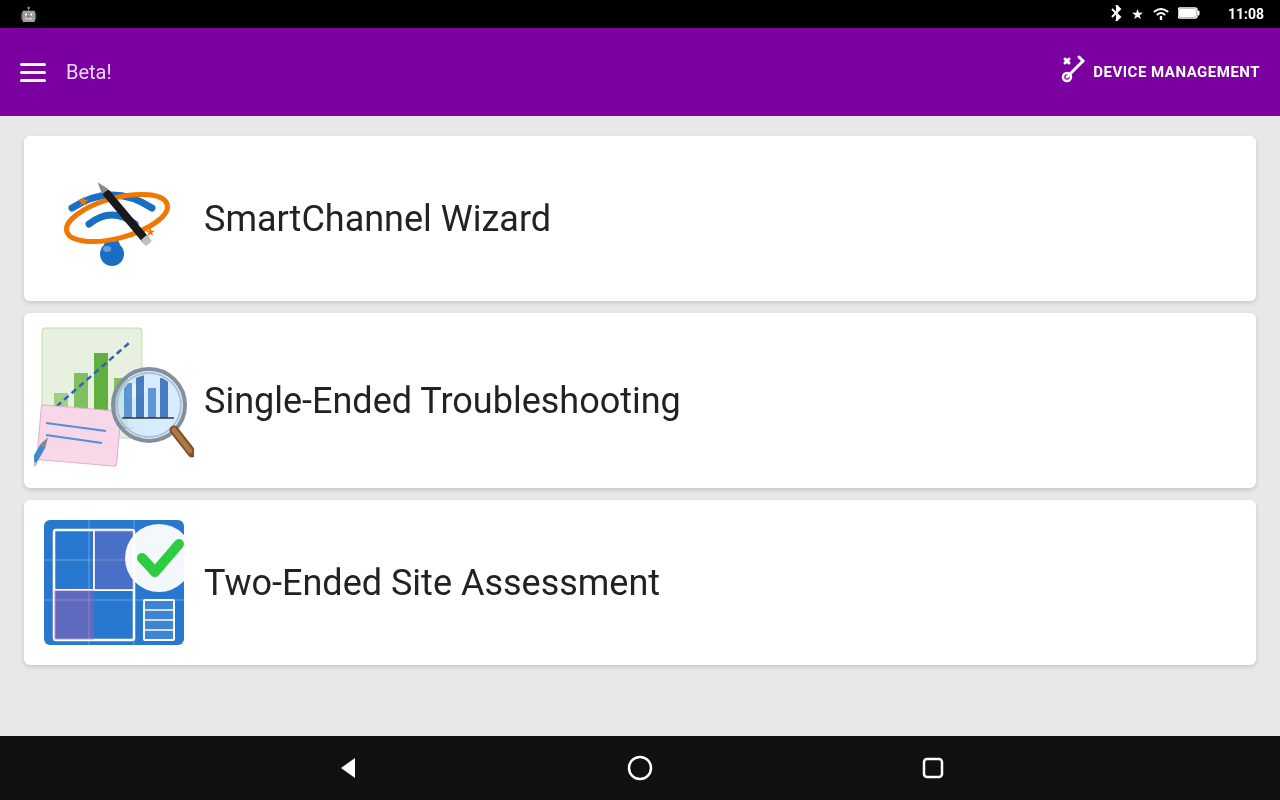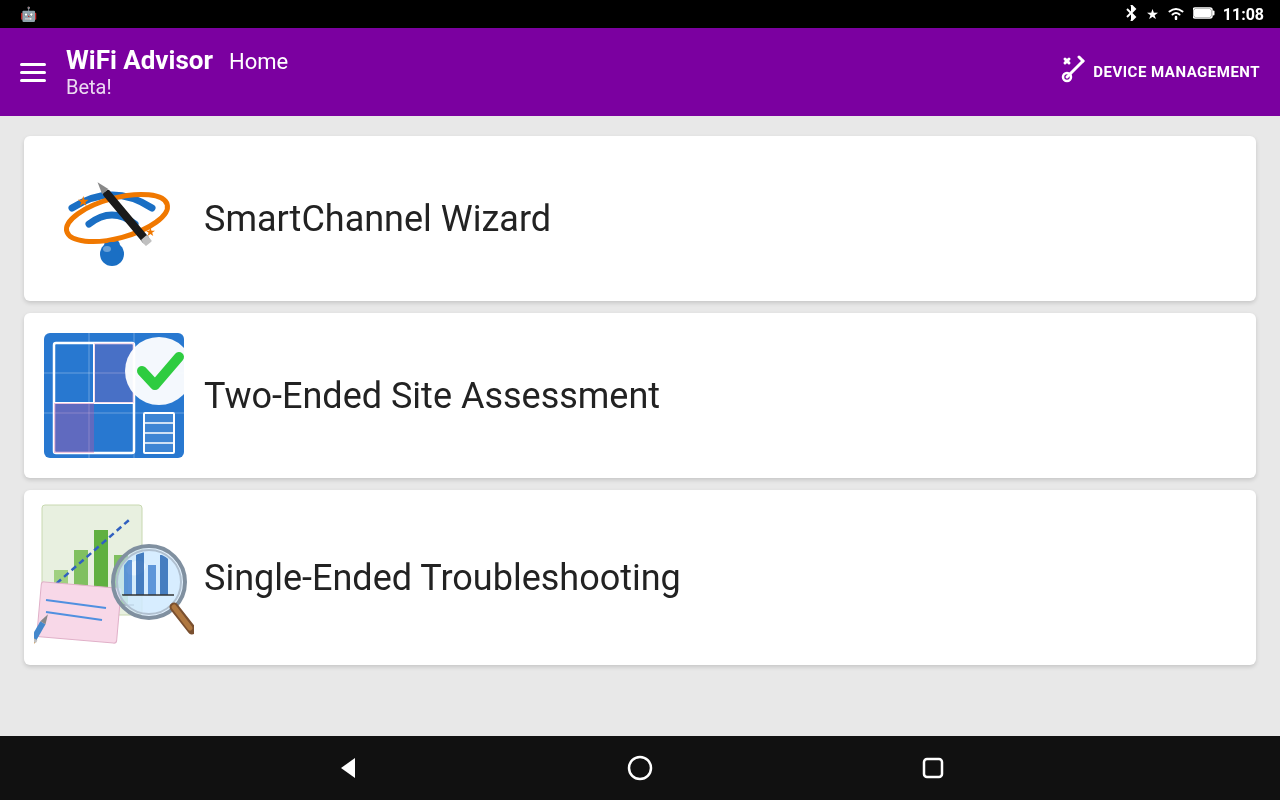--- a/index.html
+++ b/index.html
@@ -27,22 +27,23 @@
       display: flex;
       align-items: center;
       gap: 8px;
     }
     .status-icon {
       color: white;
       font-size: 14px;
     }
     .status-time {
       color: white;
-      font-size: 16px;
+      font-size: 14px;
       font-weight: bold;
+      margin-left: 20px;
     }
     .android-icon {
       color: white;
       font-size: 14px;
     }
     .status-left {
       flex: 1;
       display: flex;
       align-items: center;
       padding-left: 4px;
@@ -207,24 +208,20 @@
 </div>
 
 <div class="app-bar">
   <div class="app-bar-left">
     <div class="hamburger">
       <span></span>
       <span></span>
       <span></span>
     </div>
     <div class="app-title-group">
-      <div class="app-title-row">
-        <span class="app-title">WiFi Advisor</span>
-        <span class="app-home">Home</span>
-      </div>
       <span class="app-subtitle">Beta!</span>
     </div>
   </div>
   <div class="app-bar-right">
 
     <span style="color:white; font-size:26px; margin-right:4px;"><svg width="28" height="28" viewBox="0 0 28 28" fill="white">
   <line x1="6" y1="22" x2="22" y2="6" stroke="white" stroke-width="3" stroke-linecap="round"></line>
   <line x1="18" y1="2" x2="22" y2="6" stroke="white" stroke-width="3" stroke-linecap="round"></line>
   <circle cx="6" cy="22" r="4" stroke="white" stroke-width="2.5" fill="none"></circle>
   <line x1="4" y1="4" x2="8" y2="8" stroke="white" stroke-width="3" stroke-linecap="round"></line>
@@ -253,51 +250,20 @@
           <rect x="95" y="30" width="8" height="65" rx="2" fill="#1a1a1a"></rect>
           <polygon points="95,30 103,30 99,18" fill="#888"></polygon>
           <rect x="95" y="90" width="8" height="8" rx="1" fill="#c0c0c0"></rect>
         </g>
 
         <circle cx="75" cy="108" r="12" fill="#1a6fc4"></circle>
         <ellipse cx="70" cy="103" rx="4" ry="3" fill="rgba(255,255,255,0.35)"></ellipse>
       </svg>
     </div>
     <div class="card-label">SmartChannel Wizard</div>
-  </div>
-
-  <div class="menu-card">
-    <div class="card-icon-area">
-      <svg width="160" height="145" viewBox="0 0 160 145">
-
-        <rect x="10" y="10" width="140" height="125" rx="6" fill="#2878d0"></rect>
-
-        <line x1="10" y1="50" x2="150" y2="50" stroke="rgba(255,255,255,0.3)" stroke-width="1"></line>
-        <line x1="10" y1="90" x2="150" y2="90" stroke="rgba(255,255,255,0.3)" stroke-width="1"></line>
-        <line x1="55" y1="10" x2="55" y2="135" stroke="rgba(255,255,255,0.3)" stroke-width="1"></line>
-        <line x1="100" y1="10" x2="100" y2="135" stroke="rgba(255,255,255,0.3)" stroke-width="1"></line>
-
-        <rect x="20" y="20" width="80" height="110" rx="2" stroke="white" stroke-width="2.5" fill="none"></rect>
-
-        <line x1="60" y1="20" x2="60" y2="80" stroke="white" stroke-width="2"></line>
-        <line x1="20" y1="80" x2="100" y2="80" stroke="white" stroke-width="2"></line>
-
-        <rect x="110" y="90" width="30" height="40" rx="1" stroke="white" stroke-width="2" fill="rgba(255,255,255,0.1)"></rect>
-        <line x1="110" y1="100" x2="140" y2="100" stroke="white" stroke-width="1.5"></line>
-        <line x1="110" y1="110" x2="140" y2="110" stroke="white" stroke-width="1.5"></line>
-        <line x1="110" y1="120" x2="140" y2="120" stroke="white" stroke-width="1.5"></line>
-
-        <rect x="20" y="80" width="40" height="50" fill="rgba(200,80,160,0.35)"></rect>
-        <rect x="60" y="20" width="40" height="60" fill="rgba(200,80,160,0.2)"></rect>
-
-        <circle cx="125" cy="48" r="34" fill="white" opacity="0.95"></circle>
-        <polyline points="108,48 121,62 145,34" stroke="#2ecc40" stroke-width="10" fill="none" stroke-linecap="round" stroke-linejoin="round"></polyline>
-      </svg>
-    </div>
-    <div class="card-label">Two-Ended Site Assessment</div>
   </div>
 
   <div class="menu-card">
     <div class="card-icon-area">
       <svg width="160" height="155" viewBox="0 0 160 155">
 
         <rect x="8" y="5" width="100" height="110" rx="3" fill="#e8f0e0" stroke="#c8d8b0" stroke-width="1"></rect>
 
         <rect x="20" y="70" width="14" height="35" fill="#a0d080"></rect>
         <rect x="40" y="50" width="14" height="55" fill="#80c060"></rect>
@@ -336,20 +302,51 @@
           <rect x="102" y="50" width="8" height="45" fill="#2060b0" opacity="0.8"></rect>
           <rect x="114" y="65" width="8" height="30" fill="#4080d0" opacity="0.8"></rect>
           <rect x="126" y="55" width="8" height="40" fill="#2060b0" opacity="0.8"></rect>
           <line x1="88" y1="95" x2="140" y2="95" stroke="#333" stroke-width="1.5"></line>
         </g>
       </svg>
     </div>
     <div class="card-label">Single-Ended Troubleshooting</div>
   </div>
 
+  <div class="menu-card">
+    <div class="card-icon-area">
+      <svg width="160" height="145" viewBox="0 0 160 145">
+
+        <rect x="10" y="10" width="140" height="125" rx="6" fill="#2878d0"></rect>
+
+        <line x1="10" y1="50" x2="150" y2="50" stroke="rgba(255,255,255,0.3)" stroke-width="1"></line>
+        <line x1="10" y1="90" x2="150" y2="90" stroke="rgba(255,255,255,0.3)" stroke-width="1"></line>
+        <line x1="55" y1="10" x2="55" y2="135" stroke="rgba(255,255,255,0.3)" stroke-width="1"></line>
+        <line x1="100" y1="10" x2="100" y2="135" stroke="rgba(255,255,255,0.3)" stroke-width="1"></line>
+
+        <rect x="20" y="20" width="80" height="110" rx="2" stroke="white" stroke-width="2.5" fill="none"></rect>
+
+        <line x1="60" y1="20" x2="60" y2="80" stroke="white" stroke-width="2"></line>
+        <line x1="20" y1="80" x2="100" y2="80" stroke="white" stroke-width="2"></line>
+
+        <rect x="110" y="90" width="30" height="40" rx="1" stroke="white" stroke-width="2" fill="rgba(255,255,255,0.1)"></rect>
+        <line x1="110" y1="100" x2="140" y2="100" stroke="white" stroke-width="1.5"></line>
+        <line x1="110" y1="110" x2="140" y2="110" stroke="white" stroke-width="1.5"></line>
+        <line x1="110" y1="120" x2="140" y2="120" stroke="white" stroke-width="1.5"></line>
+
+        <rect x="20" y="80" width="40" height="50" fill="rgba(200,80,160,0.35)"></rect>
+        <rect x="60" y="20" width="40" height="60" fill="rgba(200,80,160,0.2)"></rect>
+
+        <circle cx="125" cy="48" r="34" fill="white" opacity="0.95"></circle>
+        <polyline points="108,48 121,62 145,34" stroke="#2ecc40" stroke-width="10" fill="none" stroke-linecap="round" stroke-linejoin="round"></polyline>
+      </svg>
+    </div>
+    <div class="card-label">Two-Ended Site Assessment</div>
+  </div>
+
 </div>
 
 <div class="nav-bar">
   <div class="nav-btn">
     <svg width="28" height="28" viewBox="0 0 28 28" fill="white">
       <polygon points="22,4 8,14 22,24" fill="white"></polygon>
     </svg>
   </div>
   <div class="nav-btn">
     <svg width="26" height="26" viewBox="0 0 26 26" fill="none">

